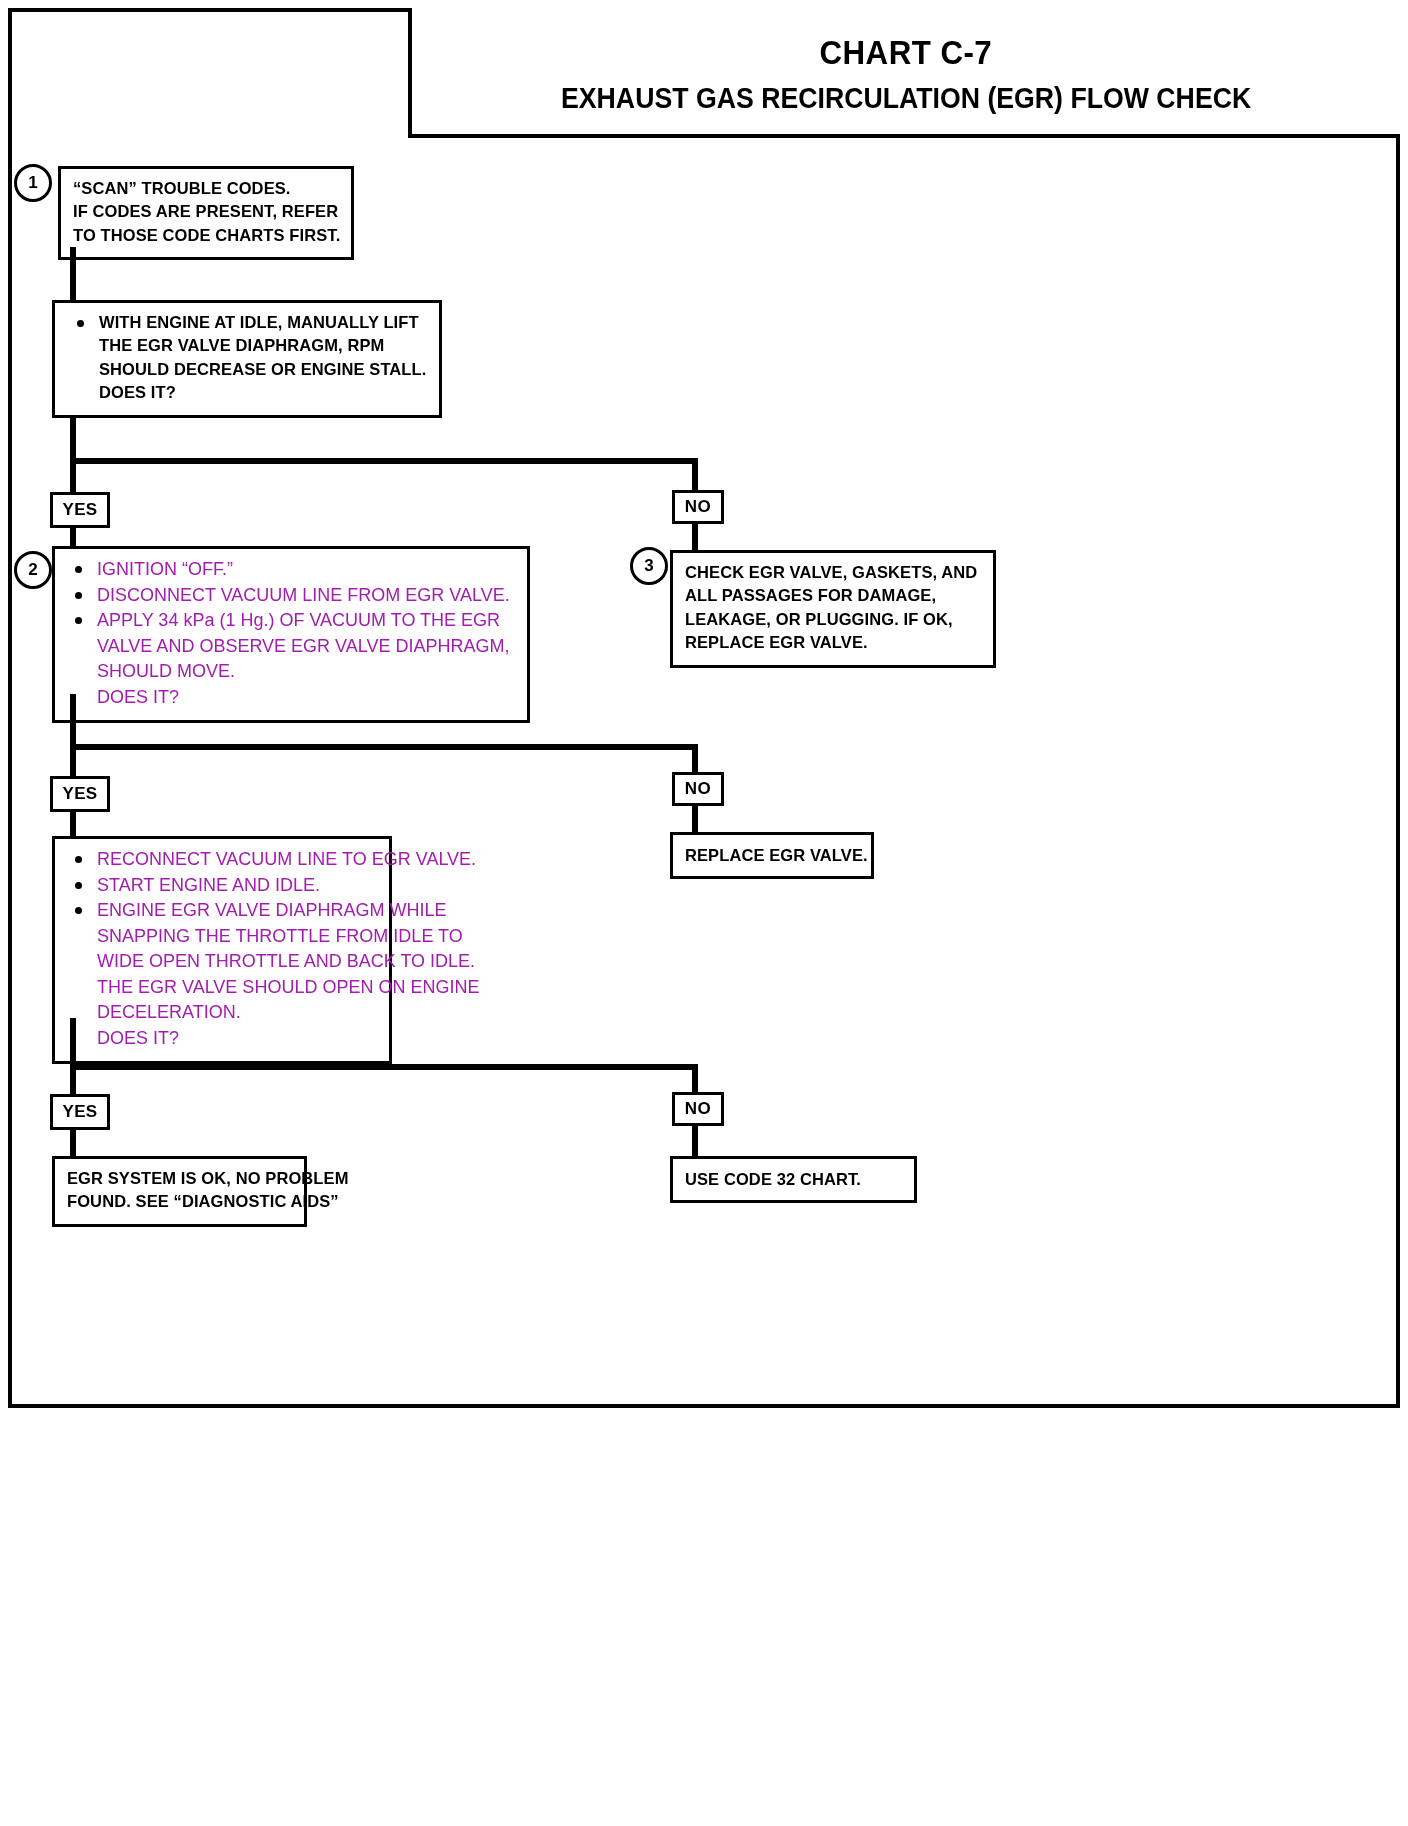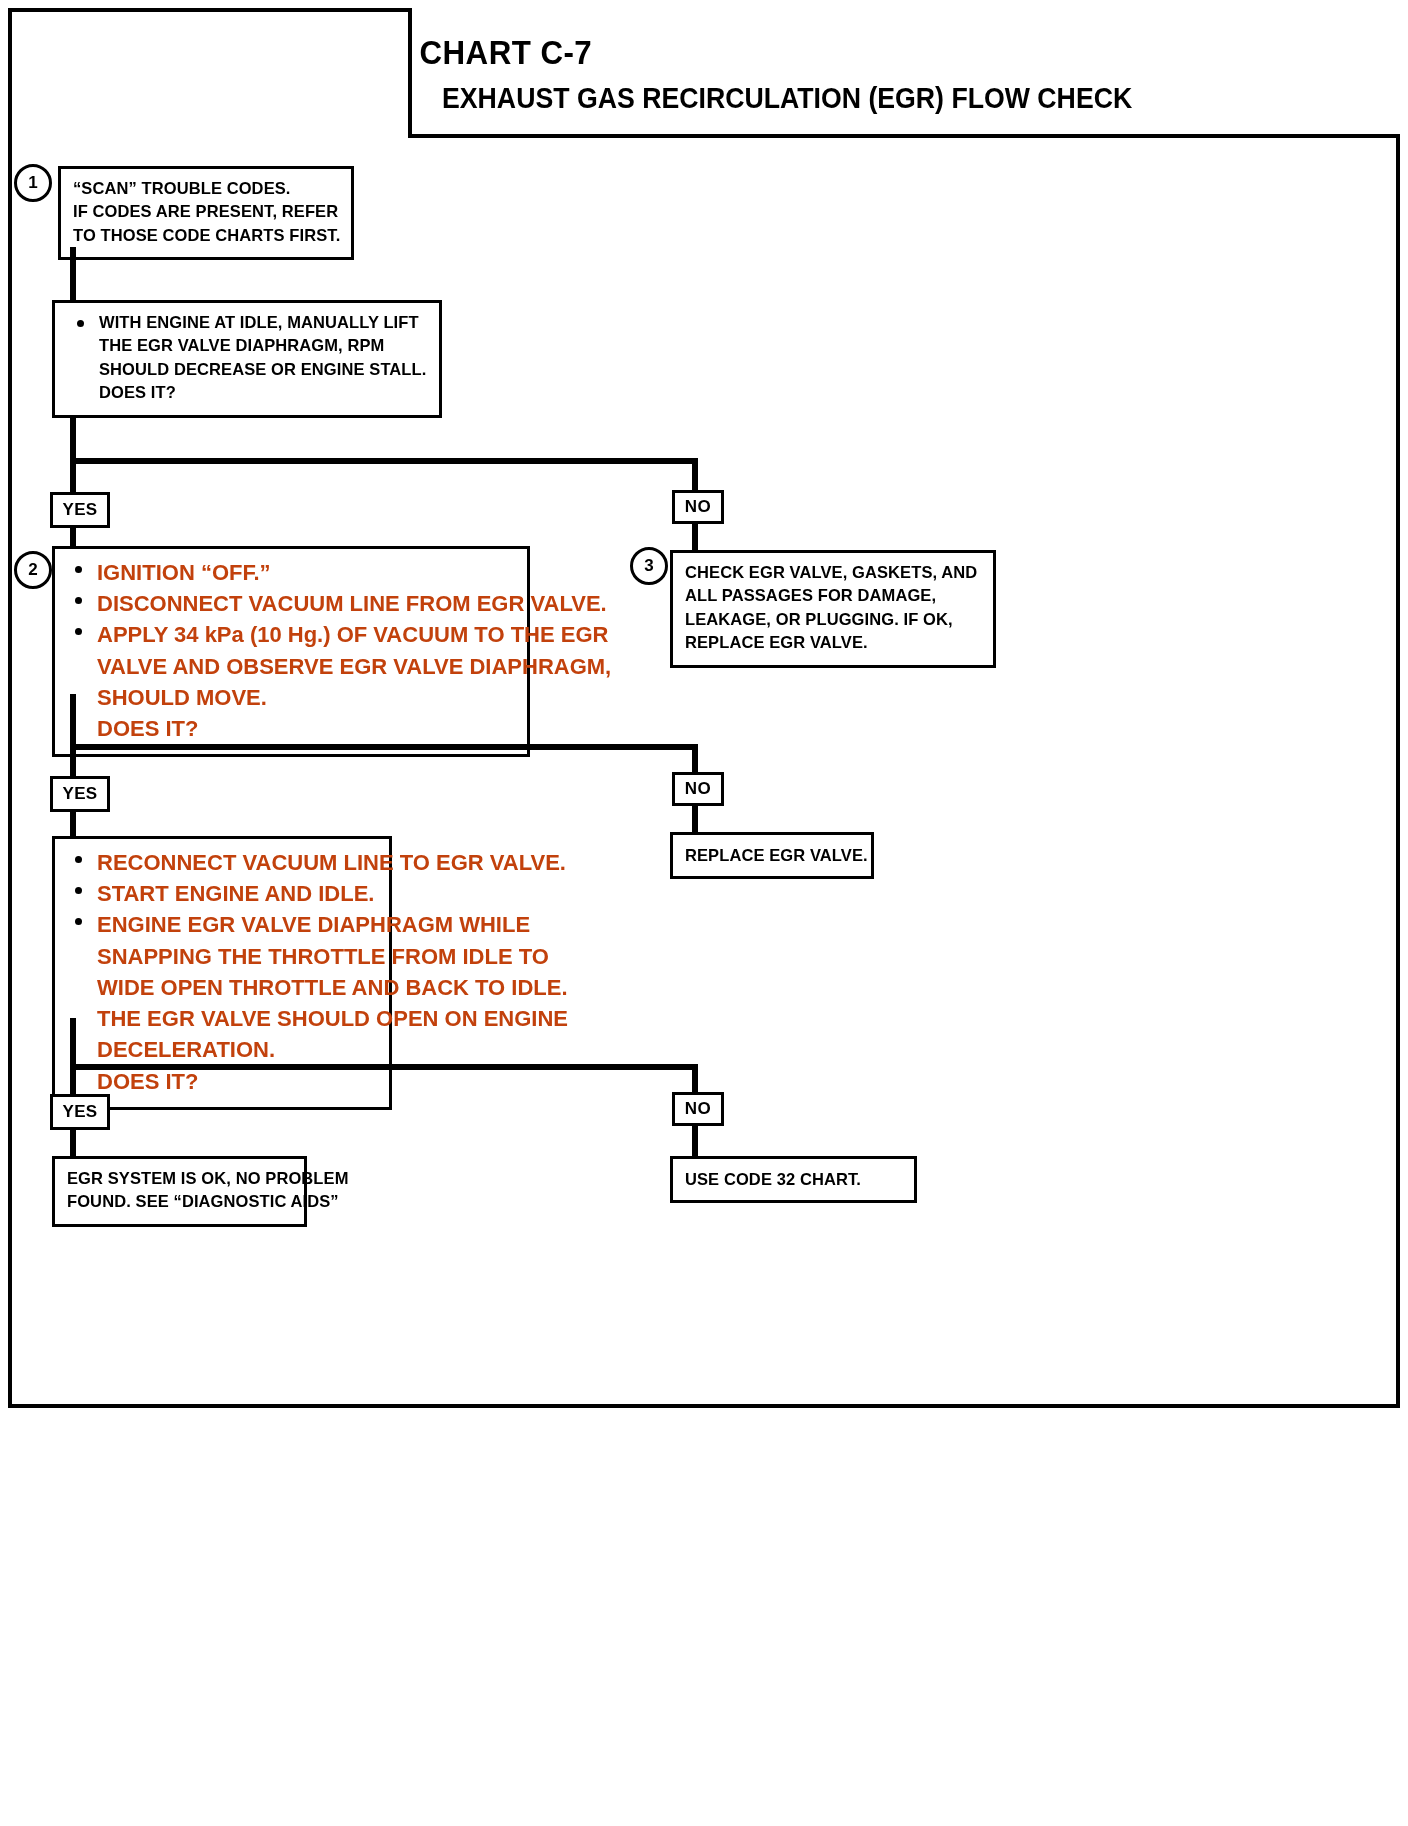--- a/index.html
+++ b/index.html
@@ -42,21 +42,21 @@
     left: 408px;
     top: 8px;
     width: 992px;
     height: 130px;
     border: 4px solid #000;
     border-top: none;
     border-right: none;
     background: #fff;
     display: flex;
     flex-direction: column;
-    align-items: flex-start;
+    align-items: center;
     justify-content: center;
     padding-top: 6px;
   }
   .chart-number {
     font-size: 34px;
     font-weight: bold;
     letter-spacing: 0.5px;
     color: #000;
     text-align: center;
     font-stretch: condensed;
@@ -86,25 +86,25 @@
     line-height: 1.42;
     white-space: nowrap;
     letter-spacing: 0.1px;
   }
   .node ul {
     list-style: none;
   }
   .node li {
     position: relative;
     padding-left: 30px;
-    font-size: 22px;
-    font-weight: bold;
+    font-size: 18px;
+    font-weight: normal;
     line-height: 1.42;
     white-space: nowrap;
-    color: #c2410c;
+    color: #a21caf;
   }
   .node li.bulleted::before {
     content: "";
     position: absolute;
     left: 8px;
     top: 9px;
     width: 7px;
     height: 7px;
     background: #000;
     border-radius: 50%;
@@ -198,21 +198,21 @@
   <div class="decision-label" style="left:672px; top:490px; width:52px; height:34px;">NO</div>
 
   <div class="vline" style="left:70px; top:526px; height:22px;"></div>
   <div class="vline" style="left:692px; top:522px; height:30px;"></div>
 
   <div class="step-circle" style="left:14px; top:551px;">2</div>
   <div class="node" style="left:52px; top:546px; width:478px;">
     <ul>
       <li class="bulleted">IGNITION “OFF.”</li>
       <li class="bulleted">DISCONNECT VACUUM LINE FROM EGR VALVE.</li>
-      <li class="bulleted">APPLY 34 kPa (10 Hg.) OF VACUUM TO THE EGR</li>
+      <li class="bulleted">APPLY 34 kPa (1 Hg.) OF VACUUM TO THE EGR</li>
       <li class="cont">VALVE AND OBSERVE EGR VALVE DIAPHRAGM,</li>
       <li class="cont">SHOULD MOVE.</li>
       <li class="cont">DOES IT?</li>
     </ul>
   </div>
 
   <div class="step-circle" style="left:630px; top:547px;">3</div>
   <div class="node" style="left:670px; top:550px; width:326px;">
     <div class="line">CHECK EGR VALVE, GASKETS, AND</div>
     <div class="line">ALL PASSAGES FOR DAMAGE,</div>

